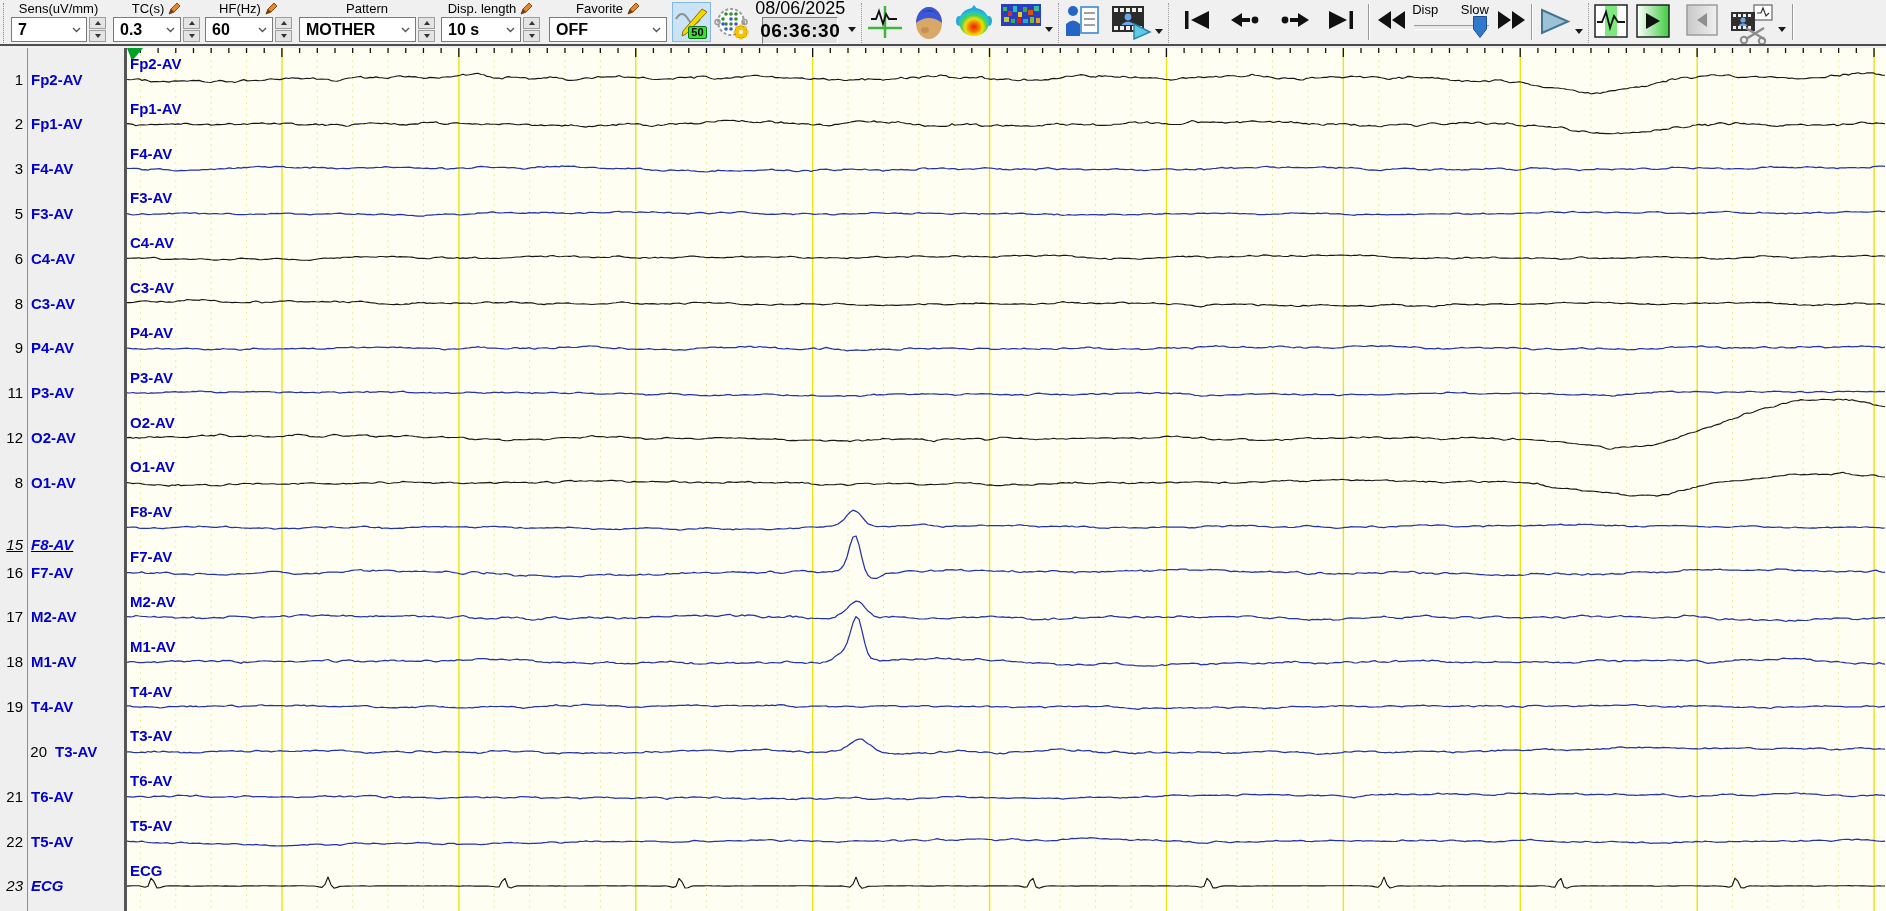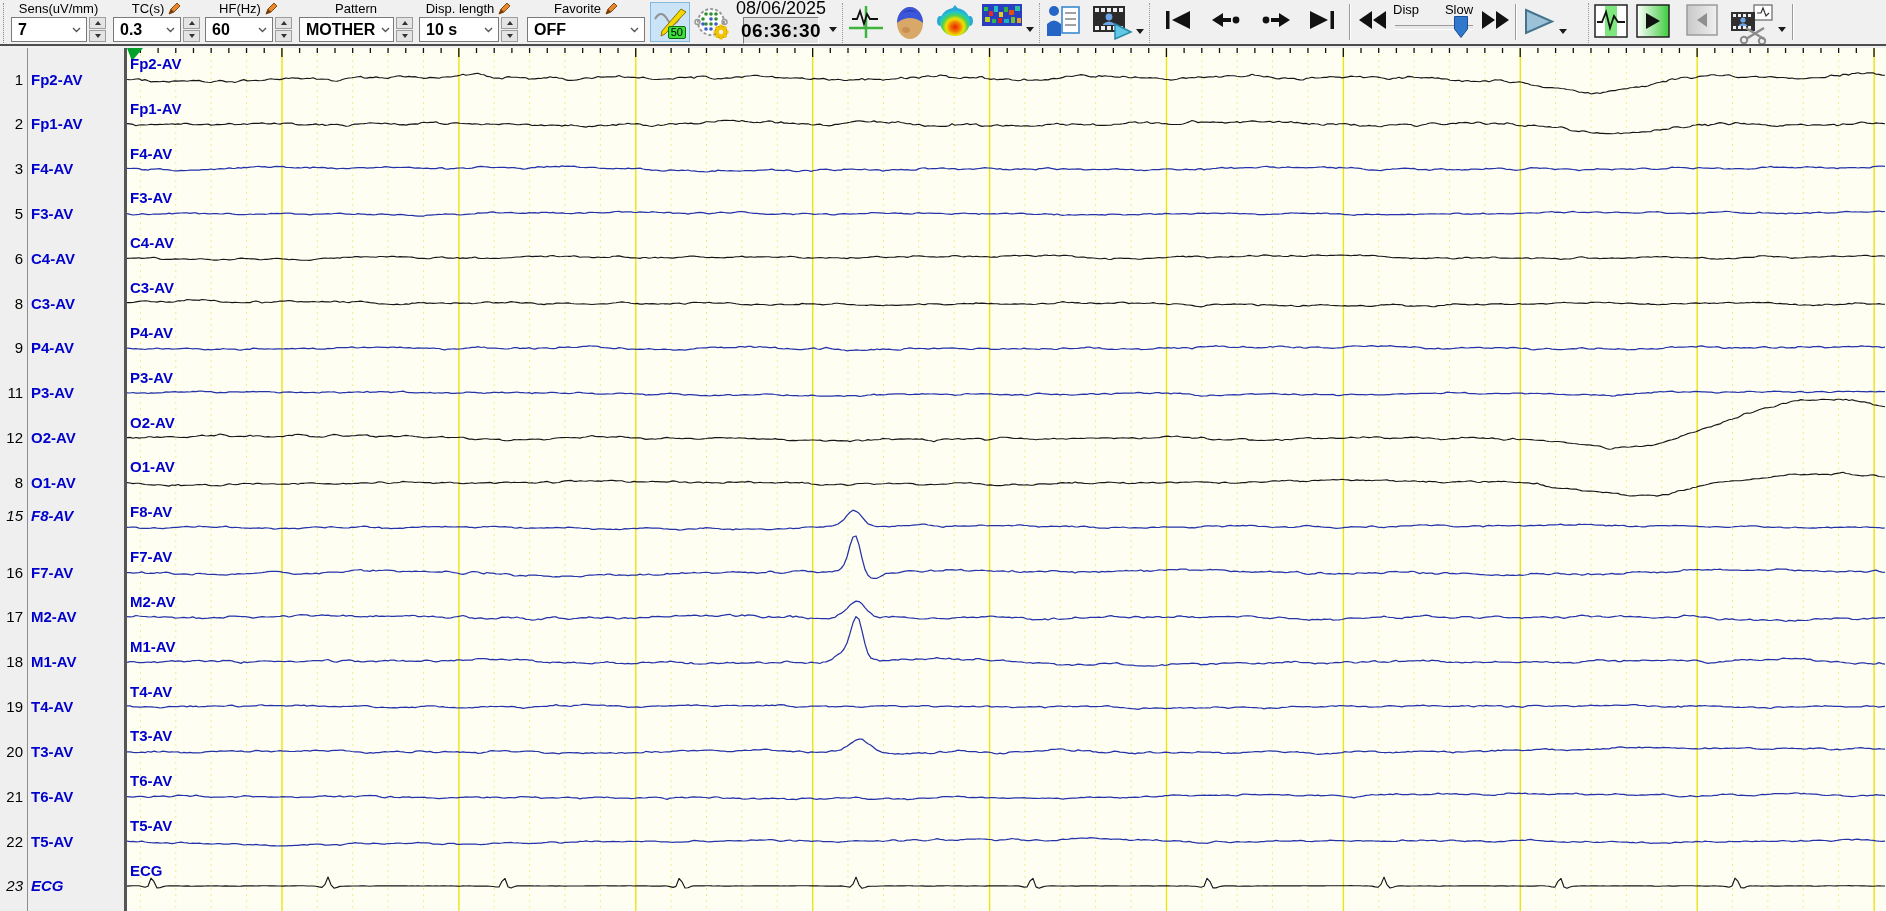--- a/index.html
+++ b/index.html
@@ -19,21 +19,21 @@
   .spinner{width:17px;margin-left:2px;display:flex;flex-direction:column;}
   .spinbtn{flex:1;background:#e4e4e4;border:1px solid #9d9d9d;display:flex;align-items:center;
            justify-content:center;box-sizing:border-box;}
   .spinbtn+.spinbtn{margin-top:1px;}
   .tri-up{width:0;height:0;border:3px solid transparent;border-bottom:4px solid #333;margin-top:-3px;}
   .tri-dn{width:0;height:0;border:3px solid transparent;border-top:4px solid #333;margin-bottom:-3px;}
   .toolbtn{margin-top:2px;width:40px;height:40px;display:flex;align-items:center;justify-content:center;
            position:relative;box-sizing:border-box;}
   .toolbtn.pressed{background:#cbe3f7;border:1px solid #86b7dc;}
   .badge50{position:absolute;right:3px;bottom:2px;background:#3ede3e;border:1px solid #0a700a;
-           color:#000;font-size:11px;font-weight:normal;line-height:11px;padding:0 2px;border-radius:2px;}
+           color:#000;font-size:11px;font-weight:bold;line-height:11px;padding:0 2px;border-radius:2px;}
   .datetime{display:flex;flex-direction:column;align-items:center;margin-left:4px;}
   .date-txt{font-size:18px;height:17px;line-height:17px;}
   .time-box{width:74px;height:25px;background:#e2e2e2;border-top:1px solid #7d7d7d;border-left:1px solid #7d7d7d;
             border-right:1px solid #fff;border-bottom:1px solid #fff;font-size:19px;font-weight:bold;
             display:flex;align-items:center;justify-content:center;letter-spacing:.5px;}
   .dd{width:0;height:0;border:4px solid transparent;border-top:5px solid #1a1a1a;align-self:flex-end;}
   .sep-dot{border-left:1px dotted #9a9a9a;height:40px;margin:3px 5px 0 5px;}
   .sep-etch{border-left:1px solid #9a9a9a;border-right:1px solid #fff;height:36px;margin:4px 6px 0 6px;}
   .ticon{margin-top:4px;display:flex;align-items:center;justify-content:center;}
   .transport{margin-top:10px;}
@@ -141,21 +141,21 @@
             </div>
         </div>
       </div>
     </div>
 
     <div class="tgroup" style="margin-left:7px;">
       <div class="tlabel-row">
           <span>Pattern</span>
         </div>
       <div class="tcontrol">
-        <div class="combo" style="width:95px;">
+        <div class="combo" style="width:117px;">
           <span>MOTHER</span>
           <span class="chev">
               <svg width="9" height="6">
                 <polyline points="1,1 4.5,4.5 8,1" fill="none" stroke="#555" stroke-width="1.4"></polyline>
               </svg>
             </span>
         </div>
         <div class="spinner">
           <div class="spinbtn">
               <span class="tri-up"></span>
@@ -530,41 +530,41 @@
         <span class="ch-label">P3-AV</span>
       </div>
       <div class="ch-row" style="top: 379.64px; align-items: center;">
         <span class="ch-num">12</span>
         <span class="ch-label">O2-AV</span>
       </div>
       <div class="ch-row" style="top: 424.47px;">
         <span class="ch-num">8</span>
         <span class="ch-label">O1-AV</span>
       </div>
-      <div class="ch-row it" style="top: 457px;">
+      <div class="ch-row it" style="top: 486px; text-decoration: underline;">
         <span class="ch-num">15</span>
         <span class="ch-label">F8-AV</span>
       </div>
       <div class="ch-row" style="top: 514.13px;">
         <span class="ch-num">16</span>
         <span class="ch-label">F7-AV</span>
       </div>
       <div class="ch-row" style="top: 558.96px;">
         <span class="ch-num">17</span>
         <span class="ch-label">M2-AV</span>
       </div>
       <div class="ch-row" style="top: 603.79px;">
         <span class="ch-num">18</span>
         <span class="ch-label">M1-AV</span>
       </div>
       <div class="ch-row" style="top: 648.62px;">
         <span class="ch-num">19</span>
         <span class="ch-label">T4-AV</span>
       </div>
-      <div class="ch-row" style="top: 693.45px;">
+      <div class="ch-row" style="top: 693.45px; margin-left: 24px;">
         <span class="ch-num">20</span>
         <span class="ch-label">T3-AV</span>
       </div>
       <div class="ch-row" style="top: 738.28px;">
         <span class="ch-num">21</span>
         <span class="ch-label">T6-AV</span>
       </div>
       <div class="ch-row" style="top: 783.11px;">
         <span class="ch-num">22</span>
         <span class="ch-label">T5-AV</span>

